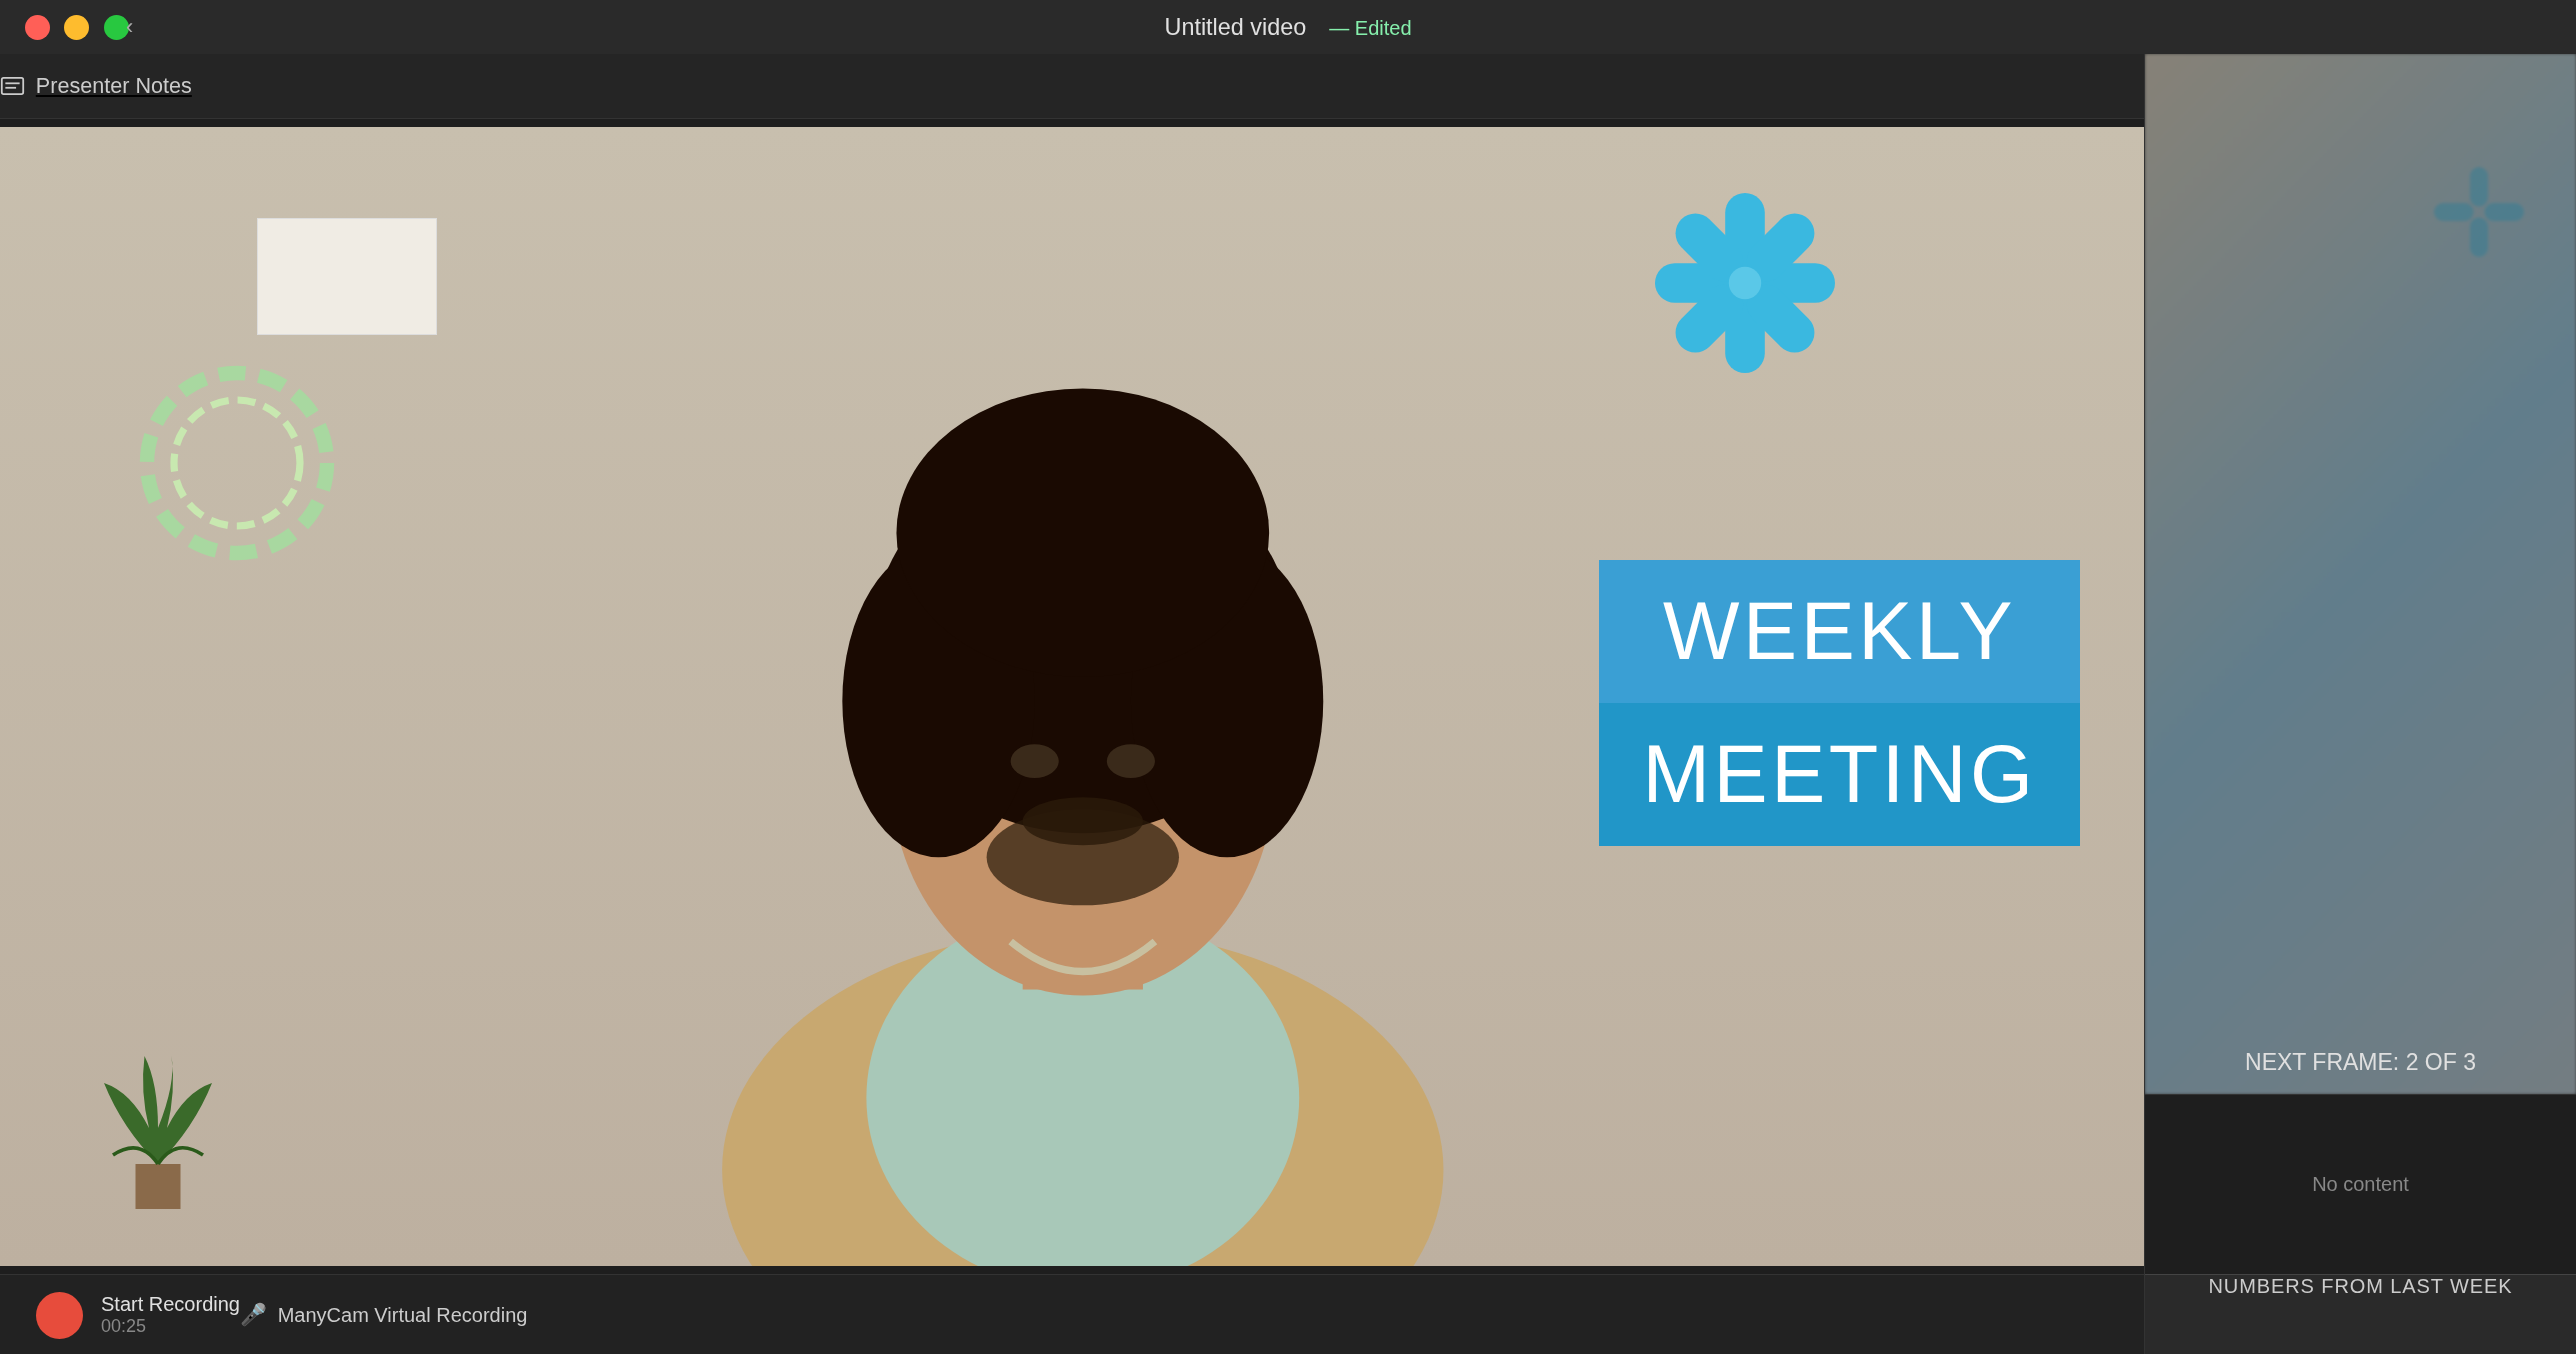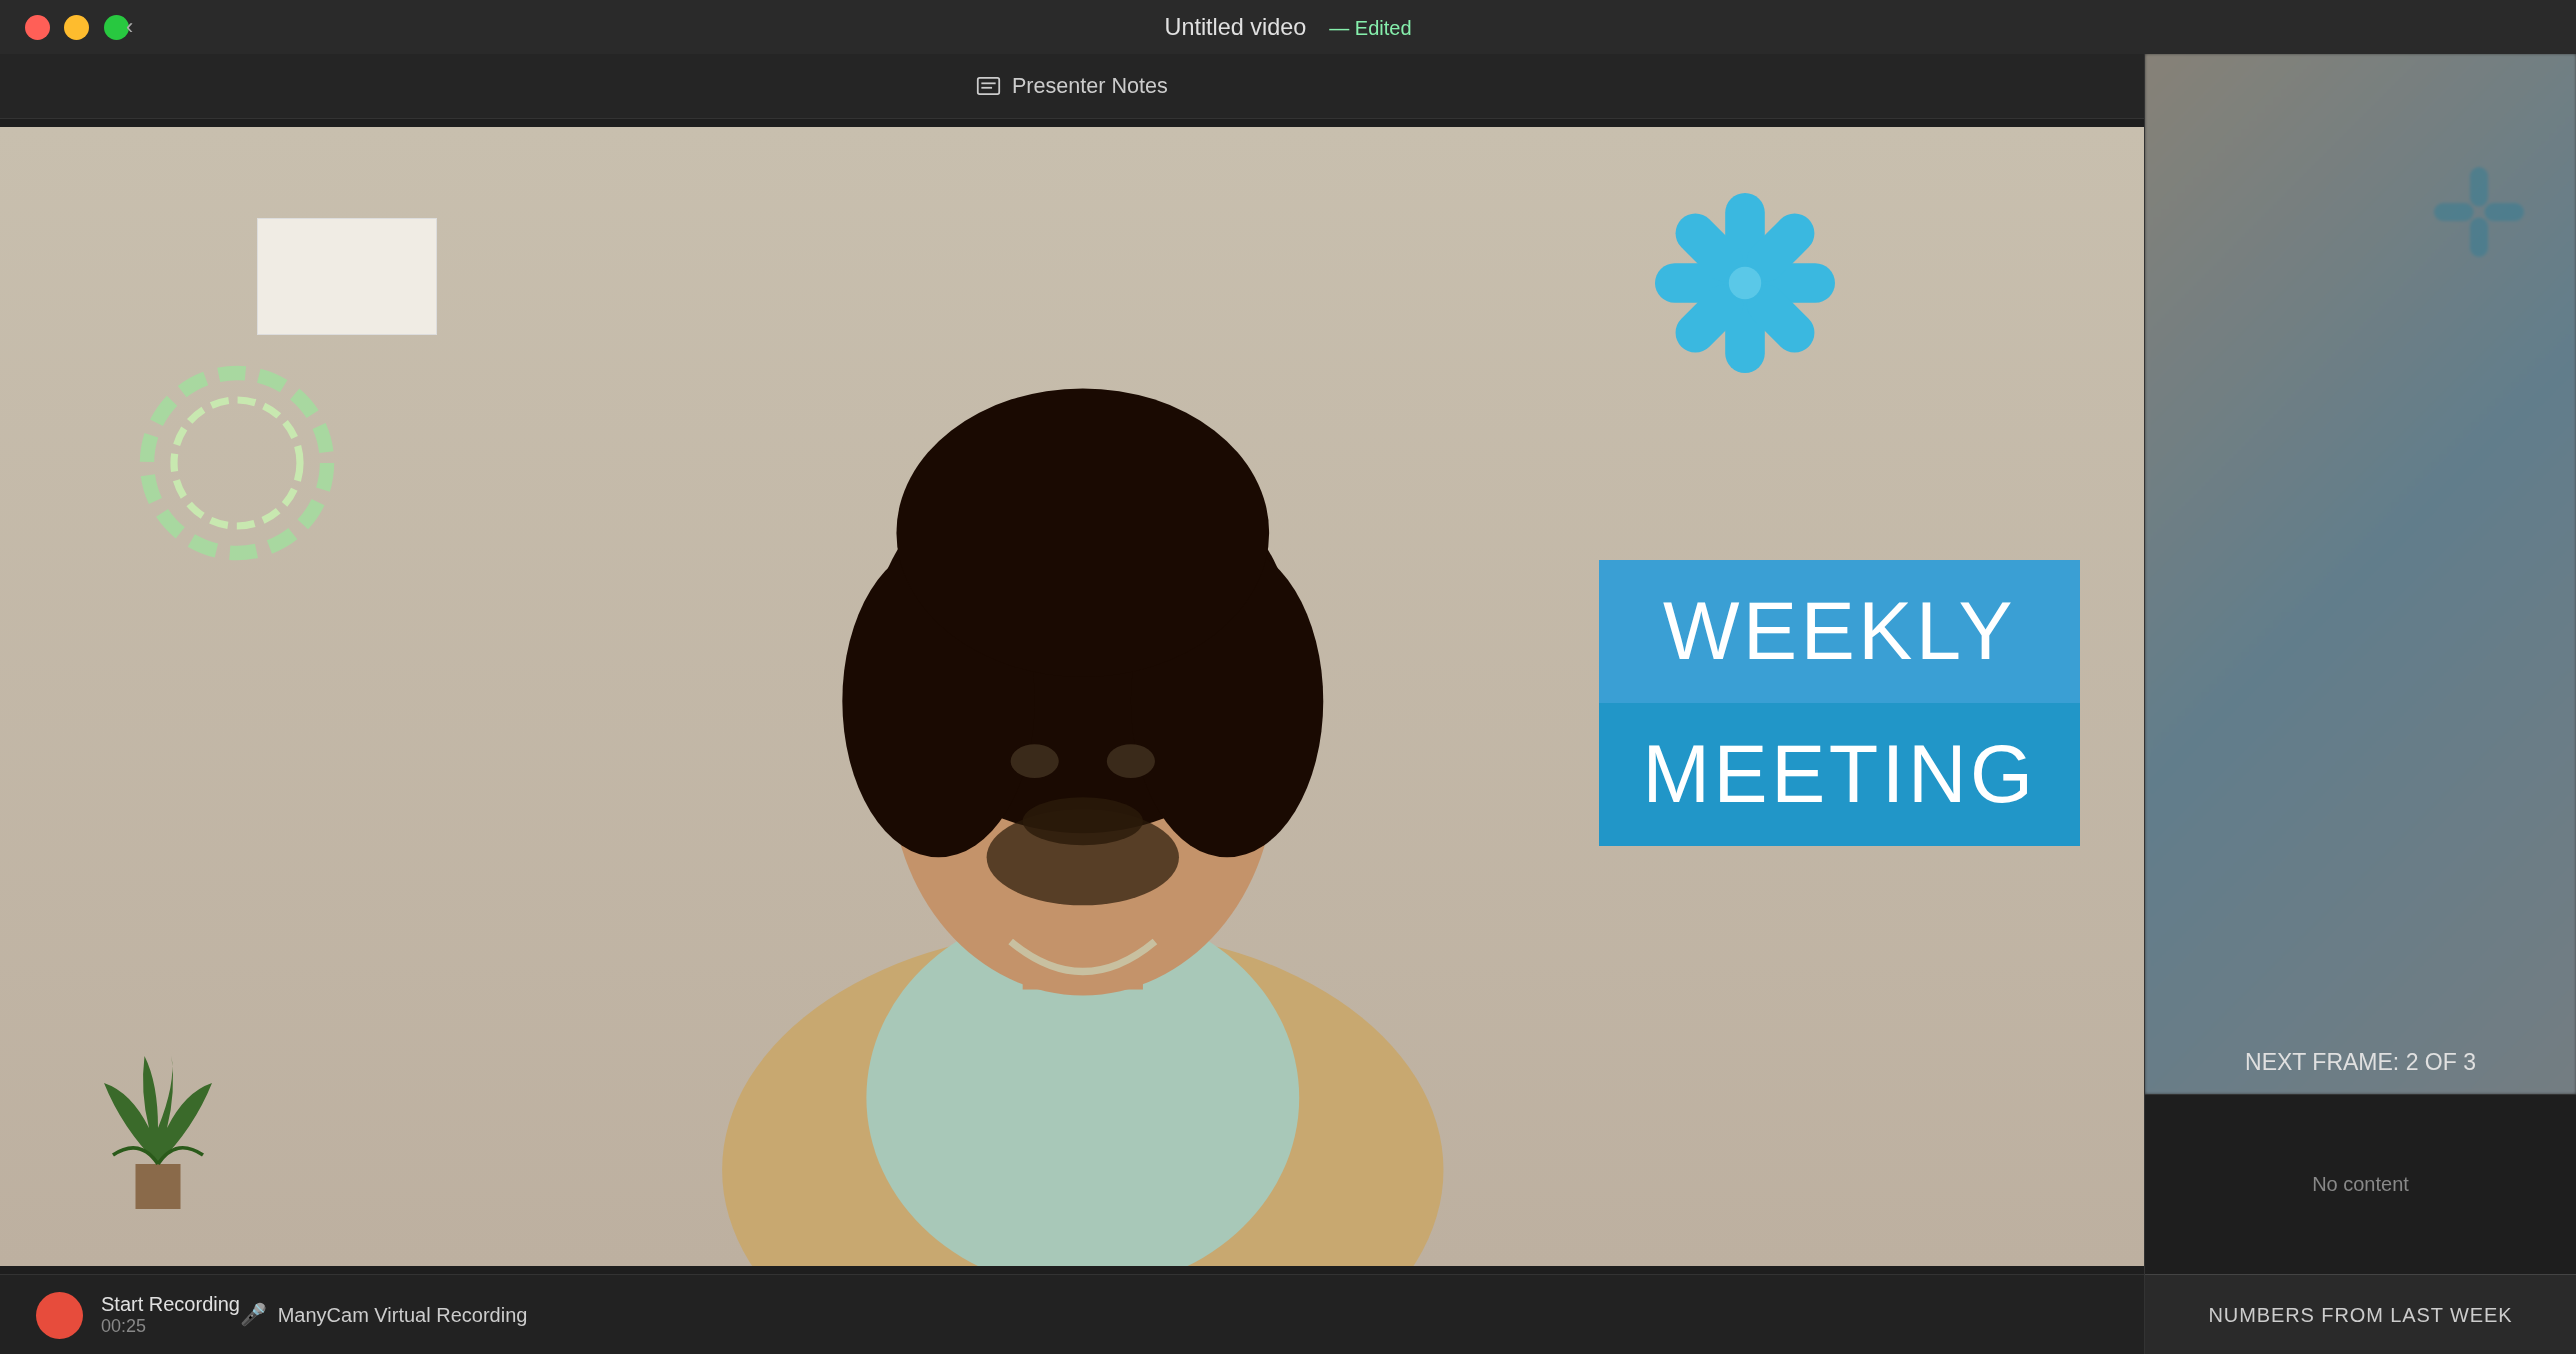--- a/index.html
+++ b/index.html
@@ -69,23 +69,23 @@
       flex-direction: column;
       background: #1e1e1e;
     }
 
     
     .presenter-notes-bar {
       height: 65px;
       background: #252525;
       display: flex;
       align-items: center;
-      justify-content: center;
       border-bottom: 0.9px solid #333;
       cursor: pointer;
+      text-decoration: underline;
     }
     .presenter-notes-bar span {
       color: #ccc;
       font-size: 21.6px;
       display: flex;
       align-items: center;
       gap: 10.8px;
     }
     .notes-icon {
       width: 25px;
@@ -241,21 +241,20 @@
     .no-content-text {
       color: #888;
       font-size: 20px;
     }
 
     
     .numbers-tab {
       height: 81px;
       background: #2a2a2a;
       display: flex;
-      align-items: center;
       justify-content: center;
       border-top: 0.9px solid #444;
       cursor: pointer;
     }
     .numbers-tab-text {
       color: #ccc;
       font-size: 20px;
       letter-spacing: 0.9px;
     }
 

